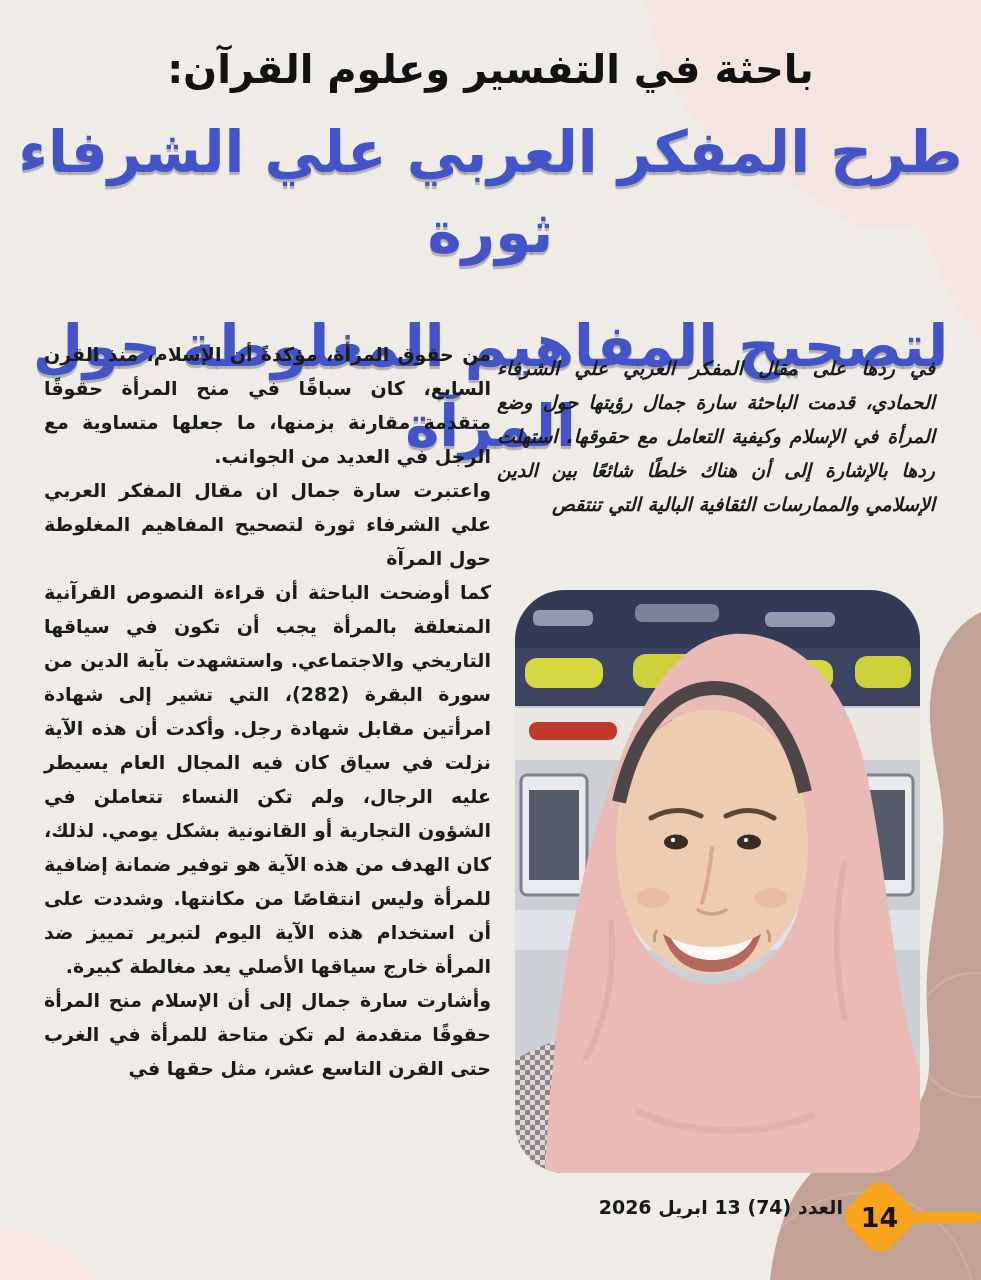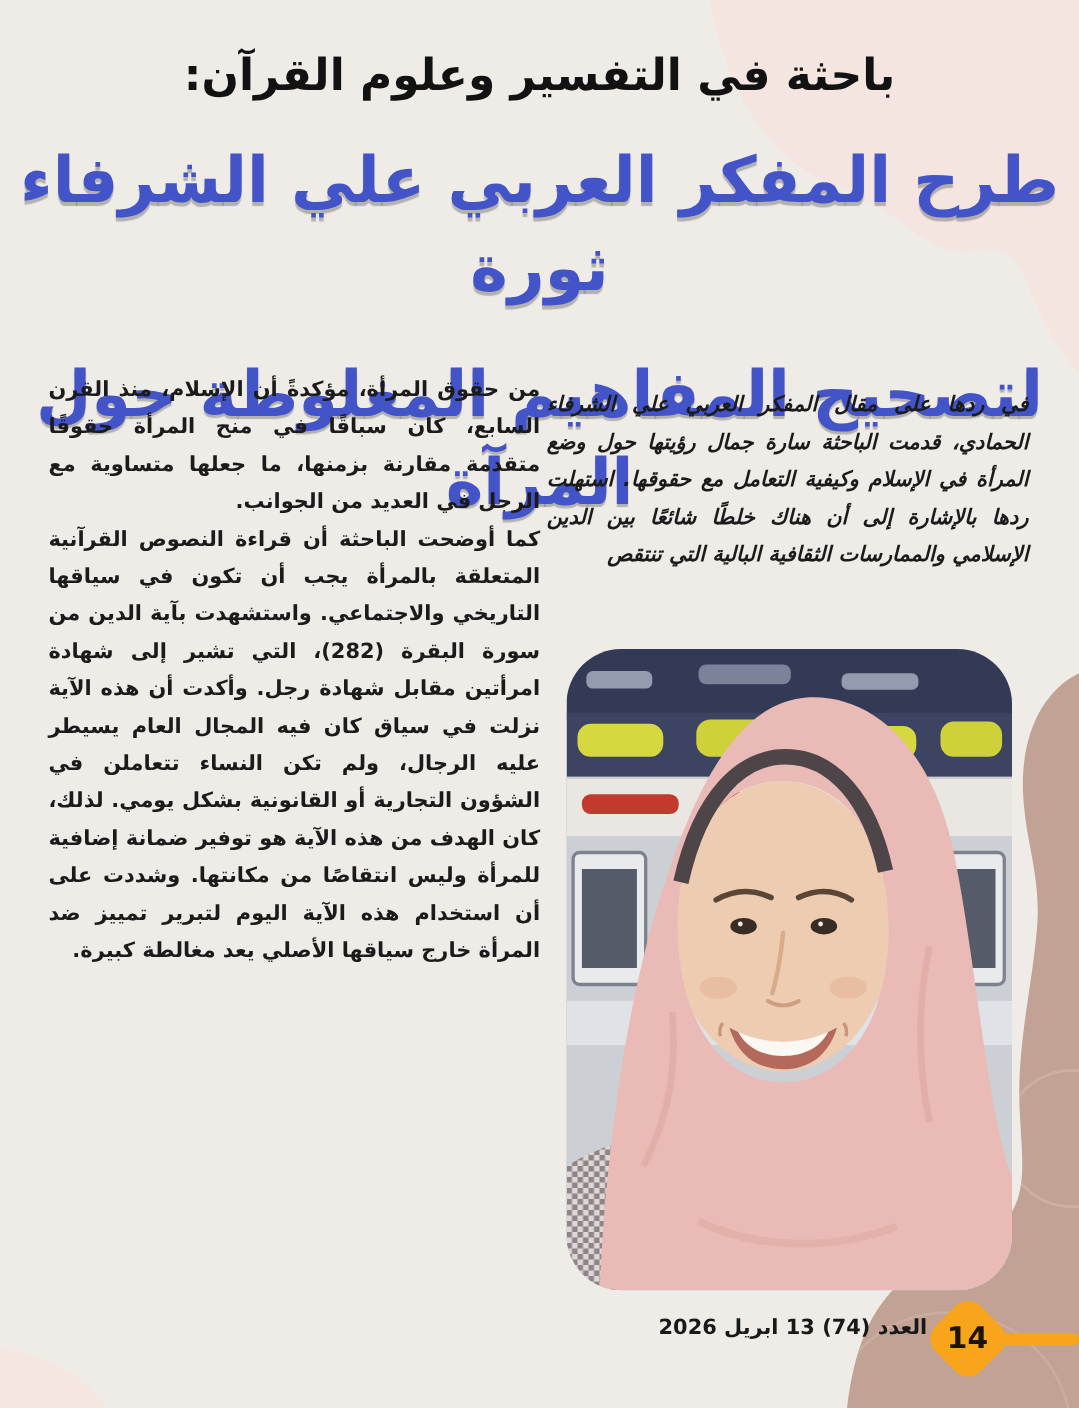--- a/index.html
+++ b/index.html
@@ -1,21 +1,21 @@
 <!DOCTYPE html>
 <html lang="ar" dir="rtl"><head>
 <meta charset="utf-8">
 <style>
   html,body{margin:0;padding:0;background:#efece7;}
   .page{position:relative;width:981px;height:1280px;background:#efece7;overflow:hidden;
         font-family:"DejaVu Sans",sans-serif;direction:rtl;}
   .bg{position:absolute;inset:0;z-index:0;}
   .kicker{position:absolute;top:46px;left:0;right:0;z-index:2;text-align:center;
           font-size:40px;font-weight:bold;color:#121212;letter-spacing:-1px;}
-  .title{position:absolute;top:112px;left:0;right:0;z-index:2;margin:12px;text-align:center;
+  .title{position:absolute;top:112px;left:0;right:0;z-index:2;margin:0;text-align:center;
          color:#4353c8;font-weight:bold;}
   .title .tl{display:block;font-size:58px;line-height:80px;
              text-shadow:0 3px 1px rgba(96,96,96,.42);}
   .title .tl + .tl{margin-top:34px;text-align:center;}
   .col{position:absolute;z-index:2;}
   .col p{margin:0;font-size:19px;line-height:34px;font-weight:bold;color:#1b1b1b;
          text-align:justify;}
   .col-first{top:351px;right:46px;width:438px;font-style:italic;}
   .col-second{top:337px;left:44px;width:447px;}
   .photo{position:absolute;left:515px;top:590px;width:405px;height:583px;margin:0;z-index:2;
@@ -55,21 +55,23 @@
     <span class="tl">طرح المفكر العربي علي الشرفاء ثورة</span>
     <span class="tl">لتصحيح المفاهيم المغلوطة حول المرآة</span>
   </h1>
 
   <div class="col col-first">
     <p>في ردها على مقال المفكر العربي علي الشرفاء الحمادي، قدمت الباحثة سارة جمال رؤيتها حول وضع المرأة في الإسلام وكيفية التعامل مع حقوقها. استهلت ردها بالإشارة إلى أن هناك خلطًا شائعًا بين الدين الإسلامي والممارسات الثقافية البالية التي تنتقص</p>
   </div>
 
   <div class="col col-second">
     <p>من حقوق المرأة، مؤكدةً أن الإسلام، منذ القرن السابع، كان سباقًا في منح المرأة حقوقًا متقدمة مقارنة بزمنها، ما جعلها متساوية مع الرجل في العديد من الجوانب.</p>
+    <p>واعتبرت سارة جمال ان مقال المفكر العربي علي الشرفاء ثورة لتصحيح المفاهيم المغلوطة حول المرآة</p>
     <p>كما أوضحت الباحثة أن قراءة النصوص القرآنية المتعلقة بالمرأة يجب أن تكون في سياقها التاريخي والاجتماعي. واستشهدت بآية الدين من سورة البقرة (282)، التي تشير إلى شهادة امرأتين مقابل شهادة رجل. وأكدت أن هذه الآية نزلت في سياق كان فيه المجال العام يسيطر عليه الرجال، ولم تكن النساء تتعاملن في الشؤون التجارية أو القانونية بشكل يومي. لذلك، كان الهدف من هذه الآية هو توفير ضمانة إضافية للمرأة وليس انتقاصًا من مكانتها. وشددت على أن استخدام هذه الآية اليوم لتبرير تمييز ضد المرأة خارج سياقها الأصلي يعد مغالطة كبيرة.</p>
+    <p>وأشارت سارة جمال إلى أن الإسلام منح المرأة حقوقًا متقدمة لم تكن متاحة للمرأة في الغرب حتى القرن التاسع عشر، مثل حقها في</p>
   </div>
 
   <figure class="photo">
     <svg viewBox="0 0 405 583" aria-hidden="true">
       <defs>
         <pattern id="chk" width="10" height="10" patternUnits="userSpaceOnUse">
           <rect width="10" height="10" fill="#ded7d5"></rect>
           <rect width="5" height="5" fill="#8f8487"></rect>
           <rect x="5" y="5" width="5" height="5" fill="#8f8487"></rect>
         </pattern>

